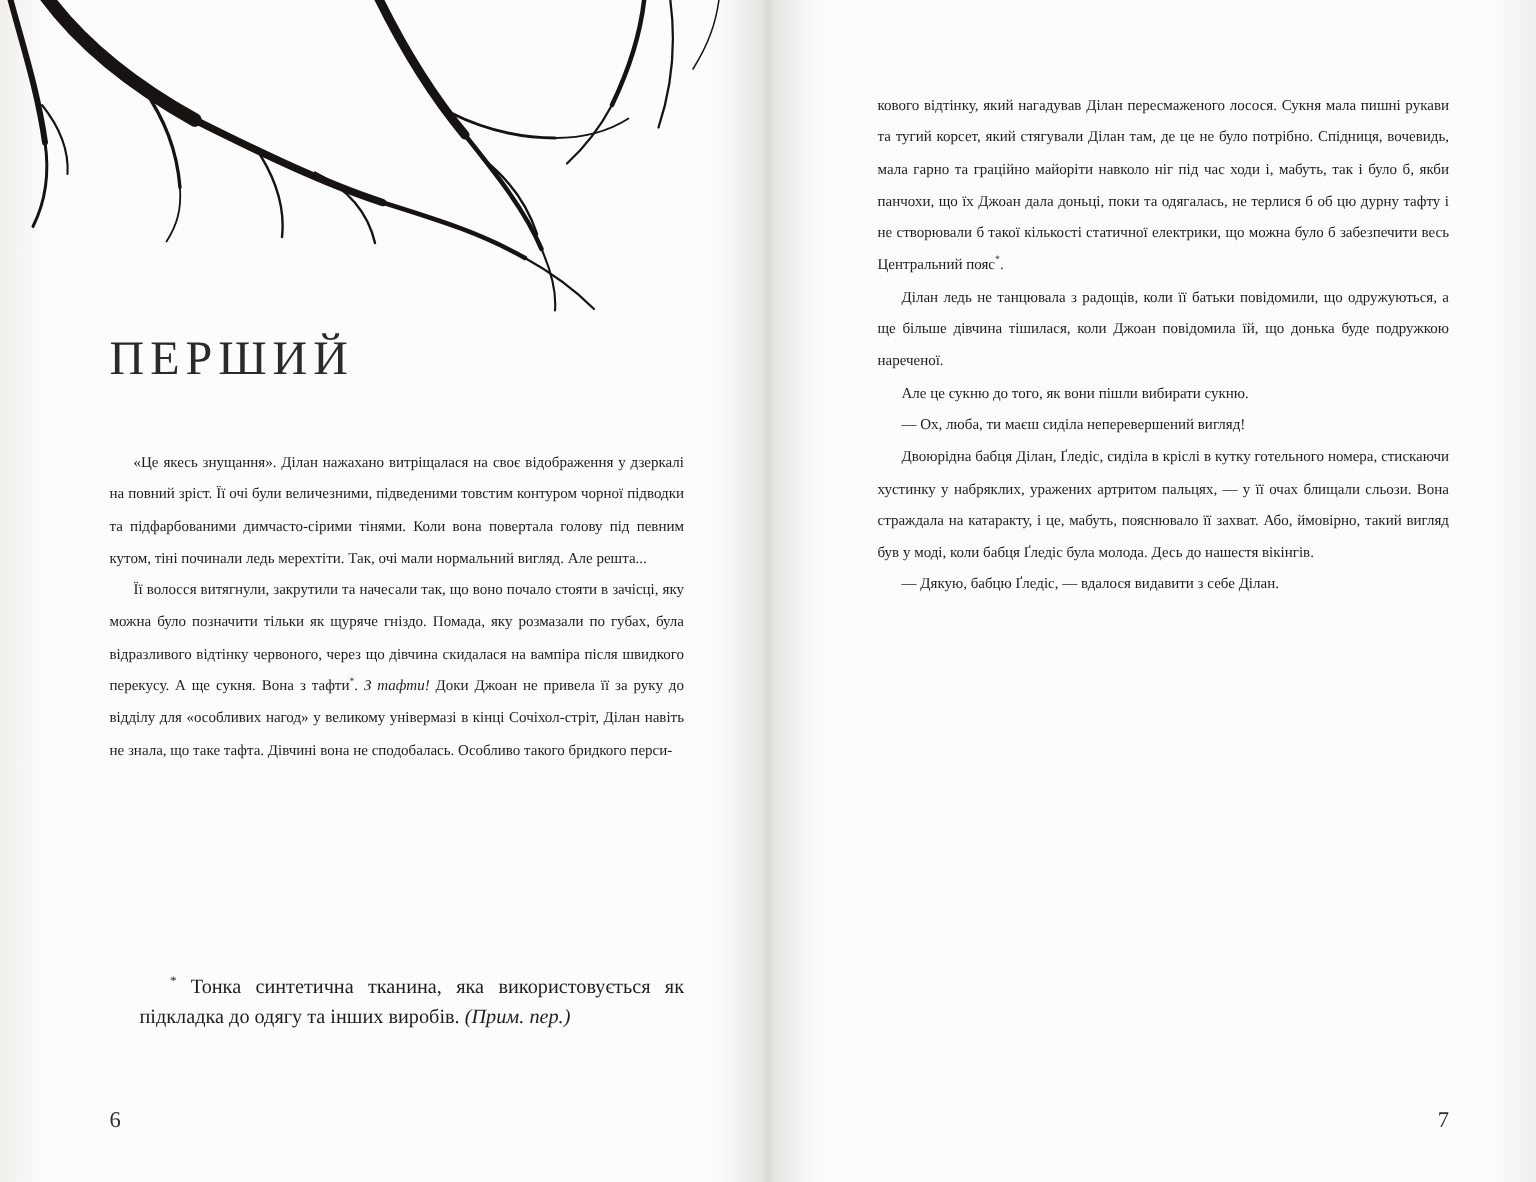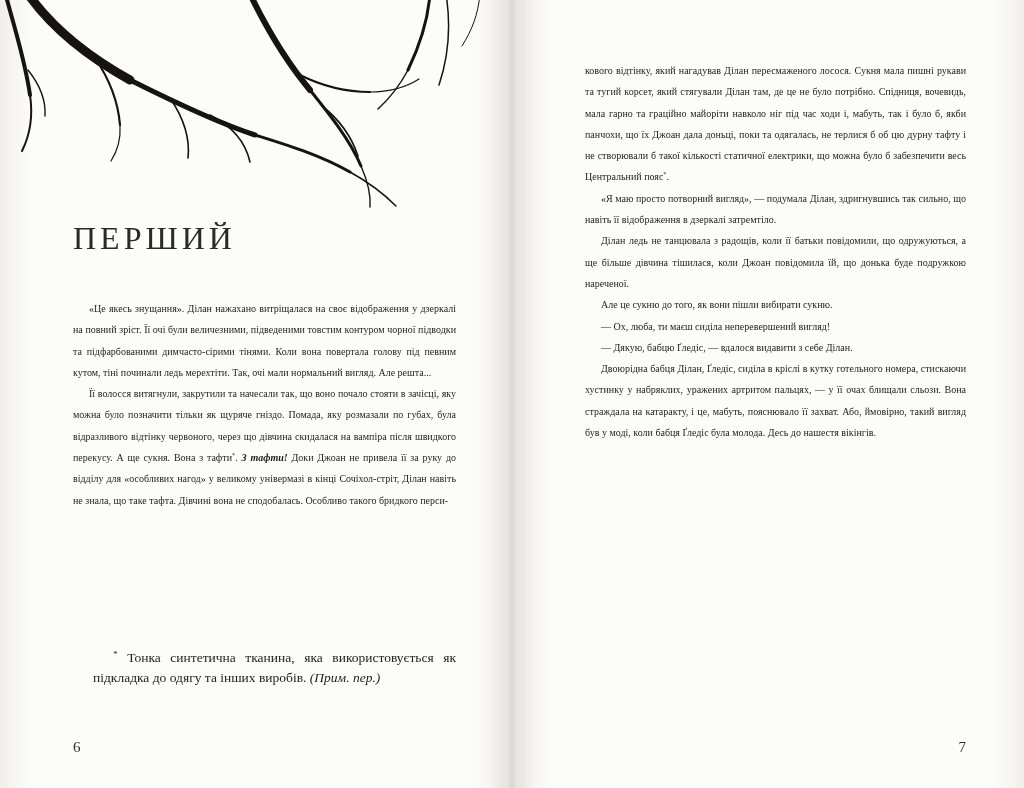--- a/index.html
+++ b/index.html
@@ -38,21 +38,21 @@
     position:absolute;left:73px;right:56px;
     overflow:hidden;
     font-size:10px;line-height:21.3px;color:#1e1d1b;
     text-align:justify;
   }
   .page.left  .body-text{top:298px;height:352px;}
   .page.right .body-text{top:60px;height:586px;right:58px;}
 
   .para{margin:0;}
   .para.indent{text-indent:1.6em;}
-  .strong-em{font-style:italic;font-weight:bold;}
+  .strong-em{font-style:italic;font-weight:normal;}
   sup.fn-mark{font-size:0.65em;line-height:0;vertical-align:super;}
 
   .footnote{
     position:absolute;left:73px;right:56px;top:648px;
     font-size:13.5px;line-height:20px;color:#1e1d1b;
     text-align:justify;
     margin-left:20px;
   }
   .page.right .footnote{right:58px;}
   .footnote p{margin:0;text-indent:1.5em;}
@@ -113,25 +113,24 @@
 
     <div class="page-number">6</div>
   </div>
 
   <div class="gutter"></div>
 
   <div class="page right">
 
     <div class="body-text">
       <p class="para"><span>кового відтінку, який нагадував Ділан пересмаженого лосося. Сукня мала пишні рукави та тугий корсет, який стягували Ділан там, де це не було потрібно. Спідниця, вочевидь, мала гарно та граційно майоріти навколо ніг під час ходи і, мабуть, так і було б, якби панчохи, що їх Джоан дала доньці, поки та одягалась, не терлися б об цю дурну тафту і не створювали б такої кількості статичної електрики, що можна було б забезпечити весь Центральний пояс</span><sup class="fn-mark">*</sup><span>.</span></p>
-      <p class="para indent">«Я маю просто потворний вигляд», — подумала Ділан, здригнувшись так сильно, що навіть її відображення в дзеркалі затремтіло.</p>
       <p class="para indent">Ділан ледь не танцювала з радощів, коли її батьки повідомили, що одружуються, а ще більше дівчина тішилася, коли Джоан повідомила їй, що донька буде подружкою нареченої.</p>
       <p class="para indent">Але це сукню до того, як вони пішли вибирати сукню.</p>
       <p class="para indent">— Ох, люба, ти маєш сиділа неперевершений вигляд!</p>
+      <p class="para indent">Двоюрідна бабця Ділан, Ґледіс, сиділа в кріслі в кутку готельного номера, стискаючи хустинку у набряклих, уражених артритом пальцях, — у її очах блищали сльози. Вона страждала на катаракту, і це, мабуть, пояснювало її захват. Або, ймовірно, такий вигляд був у моді, коли бабця Ґледіс була молода. Десь до нашестя вікінгів.</p>
       <p class="para indent">— Дякую, бабцю Ґледіс, — вдалося видавити з себе Ділан.</p>
-      <p class="para indent">Двоюрідна бабця Ділан, Ґледіс, сиділа в кріслі в кутку готельного номера, стискаючи хустинку у набряклих, уражених артритом пальцях, — у її очах блищали сльози. Вона страждала на катаракту, і це, мабуть, пояснювало її захват. Або, ймовірно, такий вигляд був у моді, коли бабця Ґледіс була молода. Десь до нашестя вікінгів.</p>
     </div>
 
 
     <div class="page-number">7</div>
   </div>
 
 </div>
 
 </body></html>

